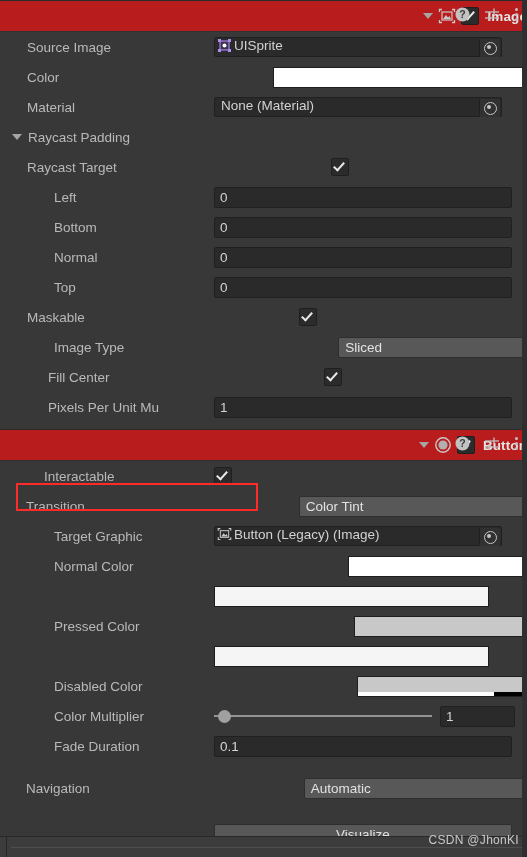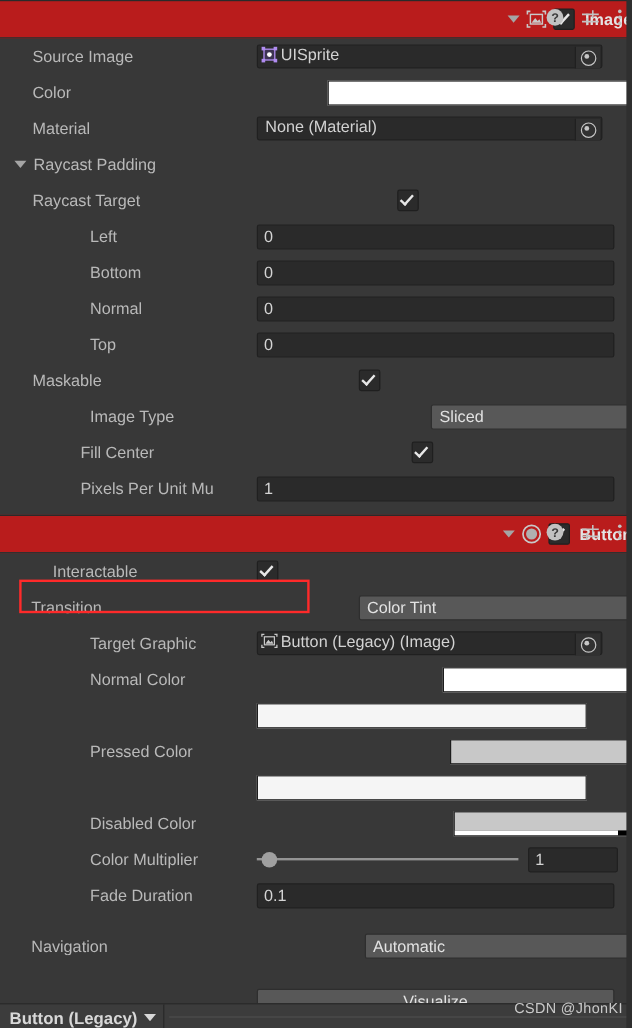--- a/index.html
+++ b/index.html
@@ -85,22 +85,22 @@
     display: flex;
     align-items: center;
   }
   .label {
     color: #b9b9b9;
     font-size: 13.5px;
     white-space: nowrap;
     overflow: hidden;
   }
   .lbl-0 { padding-left: 27px; }
-  .lbl-1 { padding-left: 75px; }
-  .lbl-2 { padding-left: 67px; }
+  .lbl-1 { padding-left: 54px; }
+  .lbl-2 { padding-left: 48px; }
 
   .ctl { position: absolute; left: 214px; }
 
   
   .objfield {
     width: 288px; height: 20px;
     background: #2a2a2a;
     border: 1px solid #202020;
     border-radius: 2px;
     display: flex; 
@@ -584,23 +584,20 @@
   <div class="row">
     <div class="label" style="padding-left:26px;">Navigation</div>
     <div class="ctl dropdown">Automatic</div>
   </div>
 
   <div id="visualize-btn">Visualize</div>
 
   <div id="highlight"></div>
 
   <div id="bottombar">
-    <div class="crumb">
-      <span>Button (Legacy)</span><span class="tri"></span>
-    </div>
     <div class="sep"></div>
     <div class="line"></div>
   </div>
 
   <div id="watermark">CSDN @JhonKI</div>
 
   <div class="scrollgutter"></div>
 </div>
 
 </body></html>

